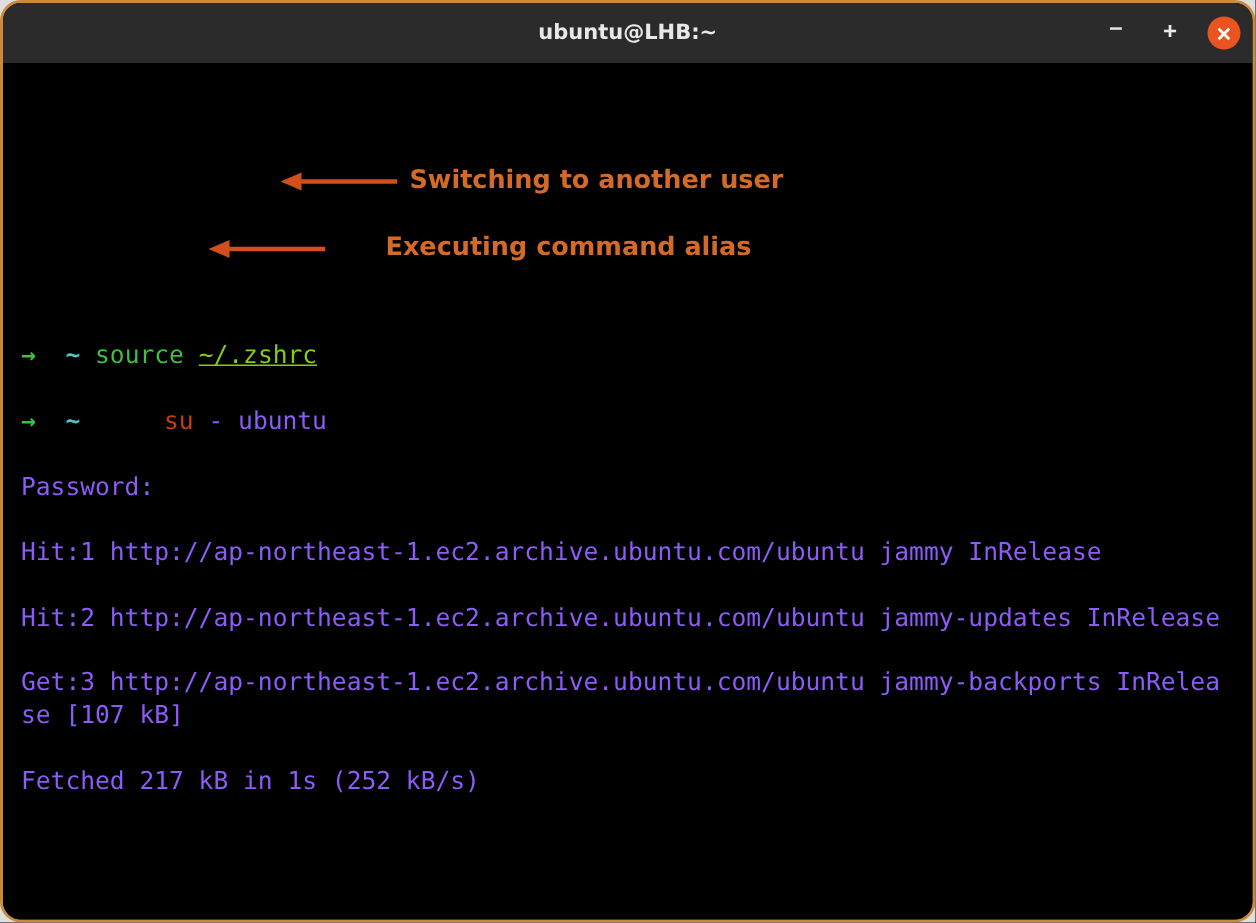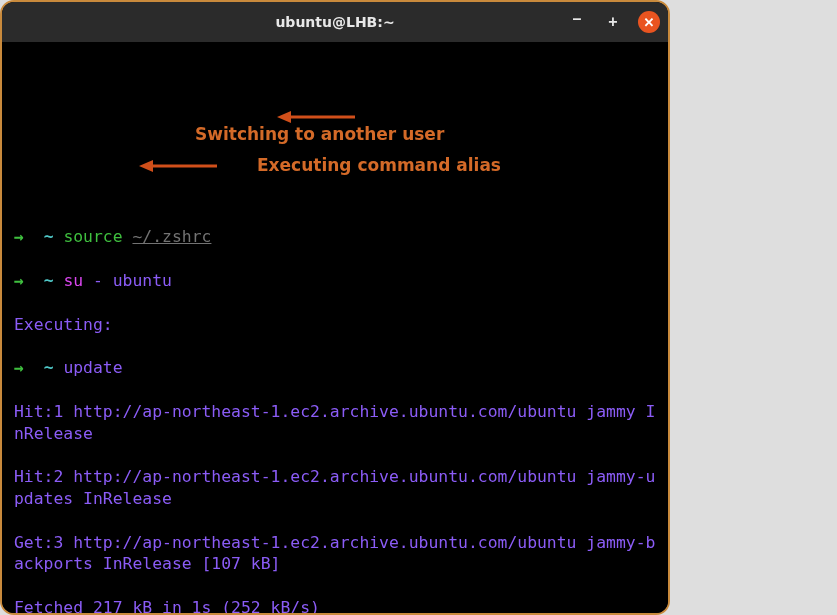--- a/index.html
+++ b/index.html
@@ -4,21 +4,21 @@
 <style>
   * { margin: 0; padding: 0; box-sizing: border-box; }
   body {
     background: #dedede;
     font-family: 'DejaVu Sans Mono', 'Liberation Mono', monospace;
     display: flex;
     align-items: flex-start;
     justify-content: flex-start;
   }
   .window {
-    width: 670px;
+    width: 837px;
     height: 615px;
     background: #000;
     border: 2.5px solid #c98a3c;
     border-radius: 14px;
     overflow: hidden;
     display: flex;
     flex-direction: column;
   }
   .titlebar {
     height: 40px;
@@ -79,37 +79,37 @@
     color: #d0d0d0;
     white-space: pre-wrap;
     word-break: break-all;
     overflow: hidden;
     position: relative;
   }
   .line { display: block; position: relative; }
   .arrow { color: #3fbf3f; font-weight: bold; }
   .tilde { color: #4fc7c7; font-weight: bold; }
   .cmd-green { color: #3fbf3f; text-align: center; }
-  .cmd-redish { color: #d946ef; }
-  .file-underline { color: #737373; text-decoration: underline; }
+  .cmd-redish { color: #c2410c; margin-left: 46px; }
+  .file-underline { color: #84cc16; text-decoration: underline; }
   .plain { color: #8b5cf6; }
   .annot {
     position: absolute;
     display: flex;
     align-items: center;
     color: #d46a28;
     font-family: 'DejaVu Sans', sans-serif;
     font-weight: 700;
     font-size: 17px;
     pointer-events: none;
     z-index: 5;
   }
   .annot svg { flex-shrink: 0; }
   .annot-label { margin-left: 8px; white-space: nowrap; }
-  .annot1 { left: 185px; top: 68px; flex-direction: column; }
+  .annot1 { left: 185px; top: 68px; }
   .annot2 { left: 137px; top: 113px; gap: 32px; }
 </style>
 </head>
 <body>
 
 <div class="window">
 
   <div class="titlebar">
     <span class="title">ubuntu@LHB:~</span>
     <div class="window-controls">
@@ -133,22 +133,21 @@
     <div class="annot annot2">
       <svg width="78" height="14" viewBox="0 0 78 14">
         <line x1="78" y1="7" x2="6" y2="7" stroke="#d04f1a" stroke-width="3"></line>
         <polygon points="0,7 14,1 14,13" fill="#d04f1a"></polygon>
       </svg>
       <span class="annot-label">Executing command alias</span>
     </div>
 
     <span class="line"><span class="arrow">→</span>  <span class="tilde">~</span> <span class="cmd-green">source</span> <span class="file-underline">~/.zshrc</span></span>
 <span class="line"><span class="arrow">→</span>  <span class="tilde">~</span> <span class="cmd-redish">su</span> <span class="plain">- ubuntu</span></span>
-<span class="line plain">Executing:</span>
-<span class="line"><span class="arrow">→</span>  <span class="tilde">~</span> <span class="plain">update</span></span>
+<span class="line plain">Password:</span>
 <span class="line plain">Hit:1 http://ap-northeast-1.ec2.archive.ubuntu.com/ubuntu jammy InRelease</span>
 <span class="line plain">Hit:2 http://ap-northeast-1.ec2.archive.ubuntu.com/ubuntu jammy-updates InRelease</span>
 <span class="line plain">Get:3 http://ap-northeast-1.ec2.archive.ubuntu.com/ubuntu jammy-backports InRelease [107 kB]</span>
 <span class="line plain">Fetched 217 kB in 1s (252 kB/s)</span>
 
 
 
 
 
 

